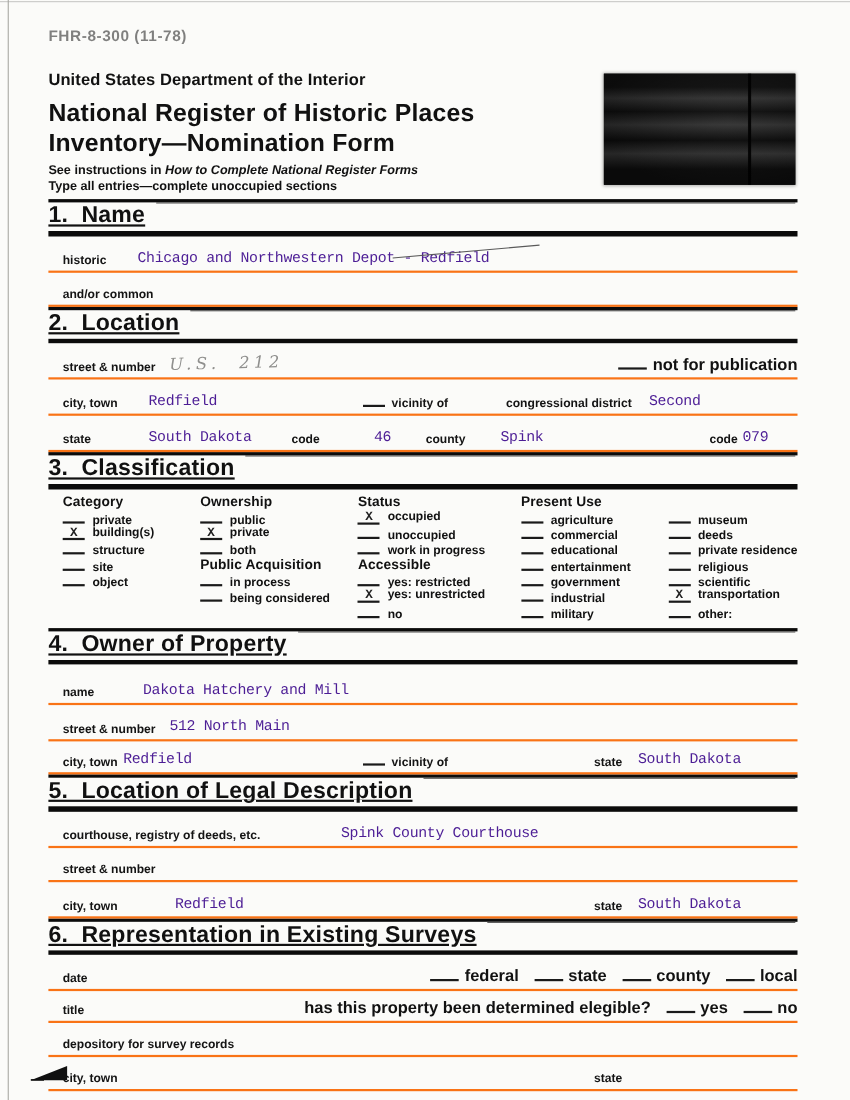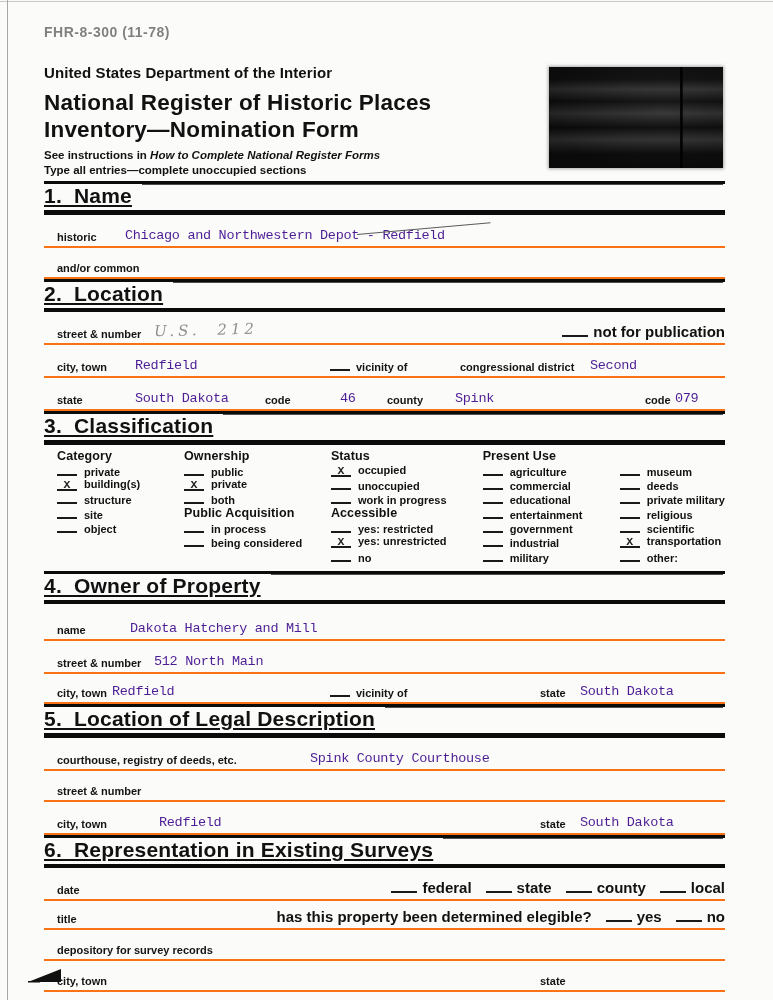--- a/index.html
+++ b/index.html
@@ -163,21 +163,21 @@
           <div class="cls-item"><span class="blank"></span><span>educational</span></div>
           <div class="cls-item"><span class="blank"></span><span>entertainment</span></div>
           <div class="cls-item"><span class="blank"></span><span>government</span></div>
           <div class="cls-item"><span class="blank"></span><span>industrial</span></div>
           <div class="cls-item"><span class="blank"></span><span>military</span></div>
         </div>
         <div class="cls-col">
           <div class="cls-item"><span></span></div>
           <div class="cls-item"><span class="blank"></span><span>museum</span></div>
           <div class="cls-item"><span class="blank"></span><span>deeds</span></div>
-          <div class="cls-item"><span class="blank"></span><span>private military</span></div>
+          <div class="cls-item"><span class="blank"></span><span>private residence</span></div>
           <div class="cls-item"><span class="blank"></span><span>religious</span></div>
           <div class="cls-item"><span class="blank"></span><span>scientific</span></div>
           <div class="cls-item"><span class="blank">X</span><span>transportation</span></div>
           <div class="cls-item"><span class="blank"></span><span>other:</span></div>
         </div>
       </div>
 
     <div class="rule-t"></div>
     <div class="sec-head">
       <span class="sec-title">4.  Owner of Property</span>

